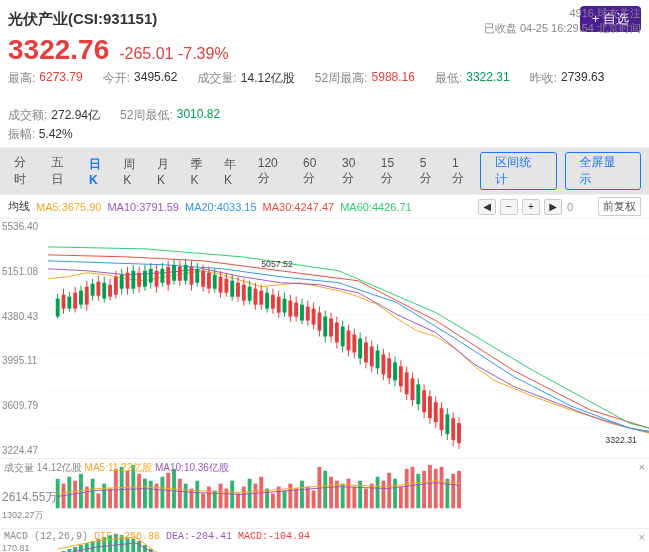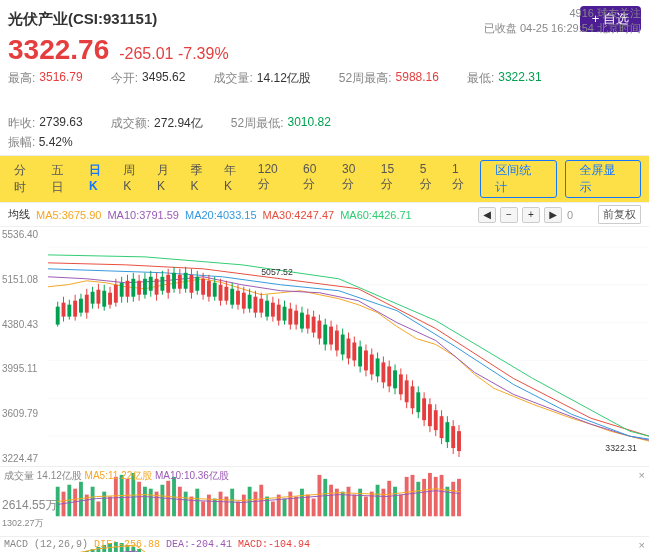--- a/index.html
+++ b/index.html
@@ -59,41 +59,42 @@
     .meta-info {
       font-size: 11px;
       color: #888;
       text-align: right;
       position: absolute;
       right: 8px;
       top: 6px;
     }
     .stats-row {
       display: flex;
-      gap: 28px;
+      gap: 20px;
       margin-top: 4px;
       font-size: 12px;
       flex-wrap: wrap;
     }
     .stat-item {
       display: flex;
       gap: 4px;
     }
     .stat-label { color: #888; }
     .stat-value { color: #333; }
     .stat-value.red { color: #e53e3e; }
     .stat-value.green { color: #00a050; }
 
     
     .tab-bar {
       display: flex;
+      align-items: center;
       padding: 4px 8px;
       border-bottom: 1px solid #eee;
       gap: 2px;
-      background: #fde047;
+      background: #e5e5e5;
     }
     .tab {
       padding: 2px 6px;
       font-size: 12px;
       cursor: pointer;
       color: #555;
       border-radius: 2px;
     }
     .tab.active {
       color: #1677ff;
@@ -255,21 +256,21 @@
   <div class="price-row">
     <span class="main-price">3322.76</span>
     <span class="price-change">
       <span>-265.01</span>
       <span>-7.39%</span>
     </span>
   </div>
   <div class="stats-row">
     <div class="stat-item">
       <span class="stat-label">最高:</span>
-      <span class="stat-value red">3516.79</span>
+      <span class="stat-value red">6273.79</span>
     </div>
     <div class="stat-item">
       <span class="stat-label">今开:</span>
       <span class="stat-value">3495.62</span>
     </div>
     <div class="stat-item">
       <span class="stat-label">成交量:</span>
       <span class="stat-value">14.12亿股</span>
     </div>
     <div class="stat-item">

